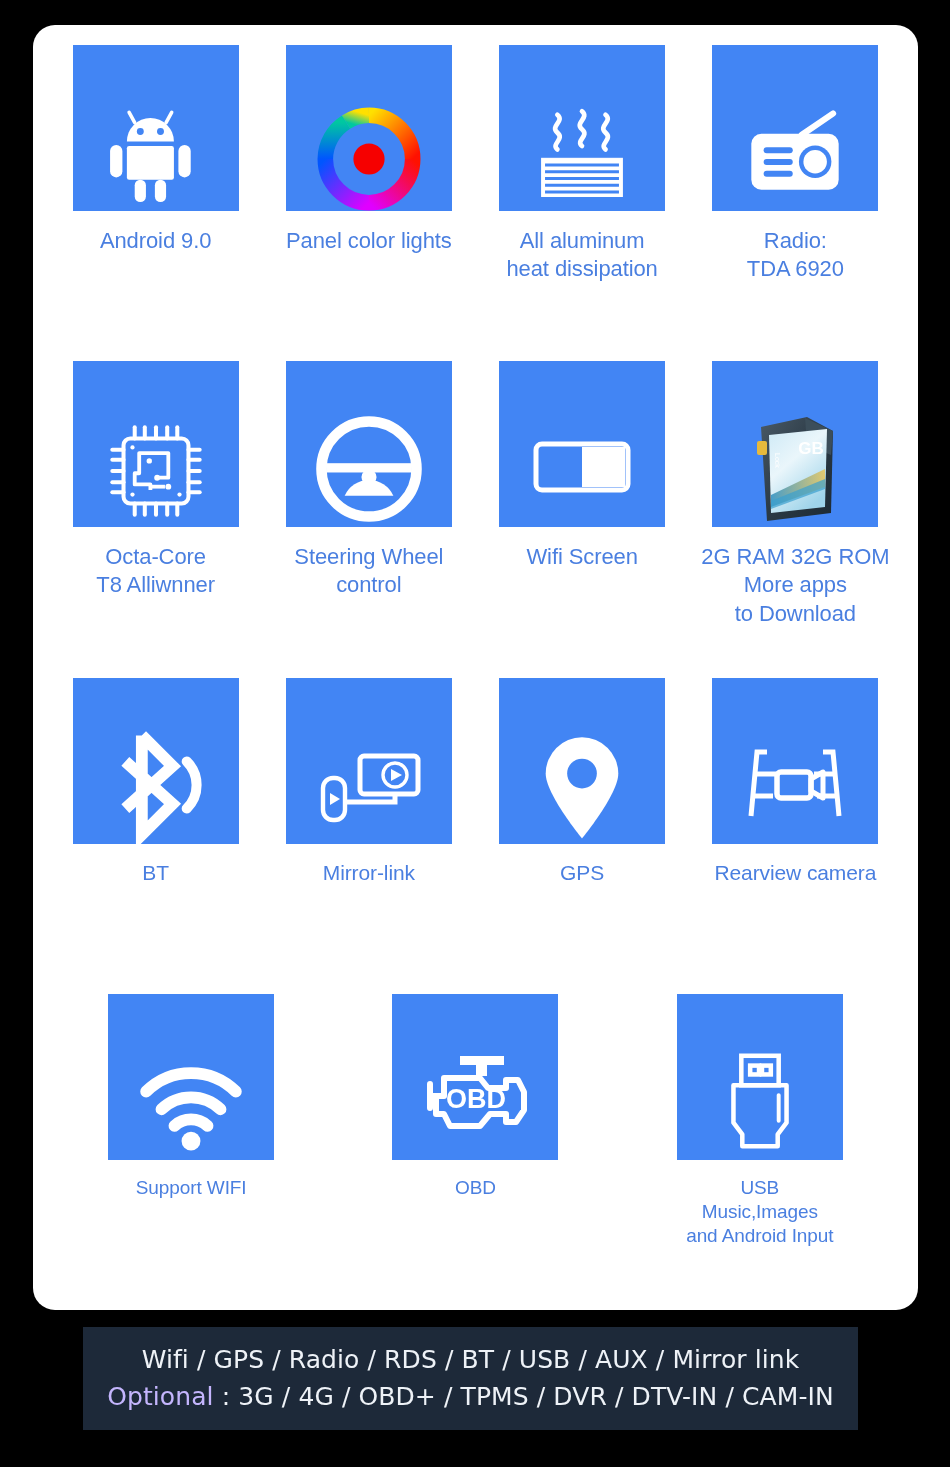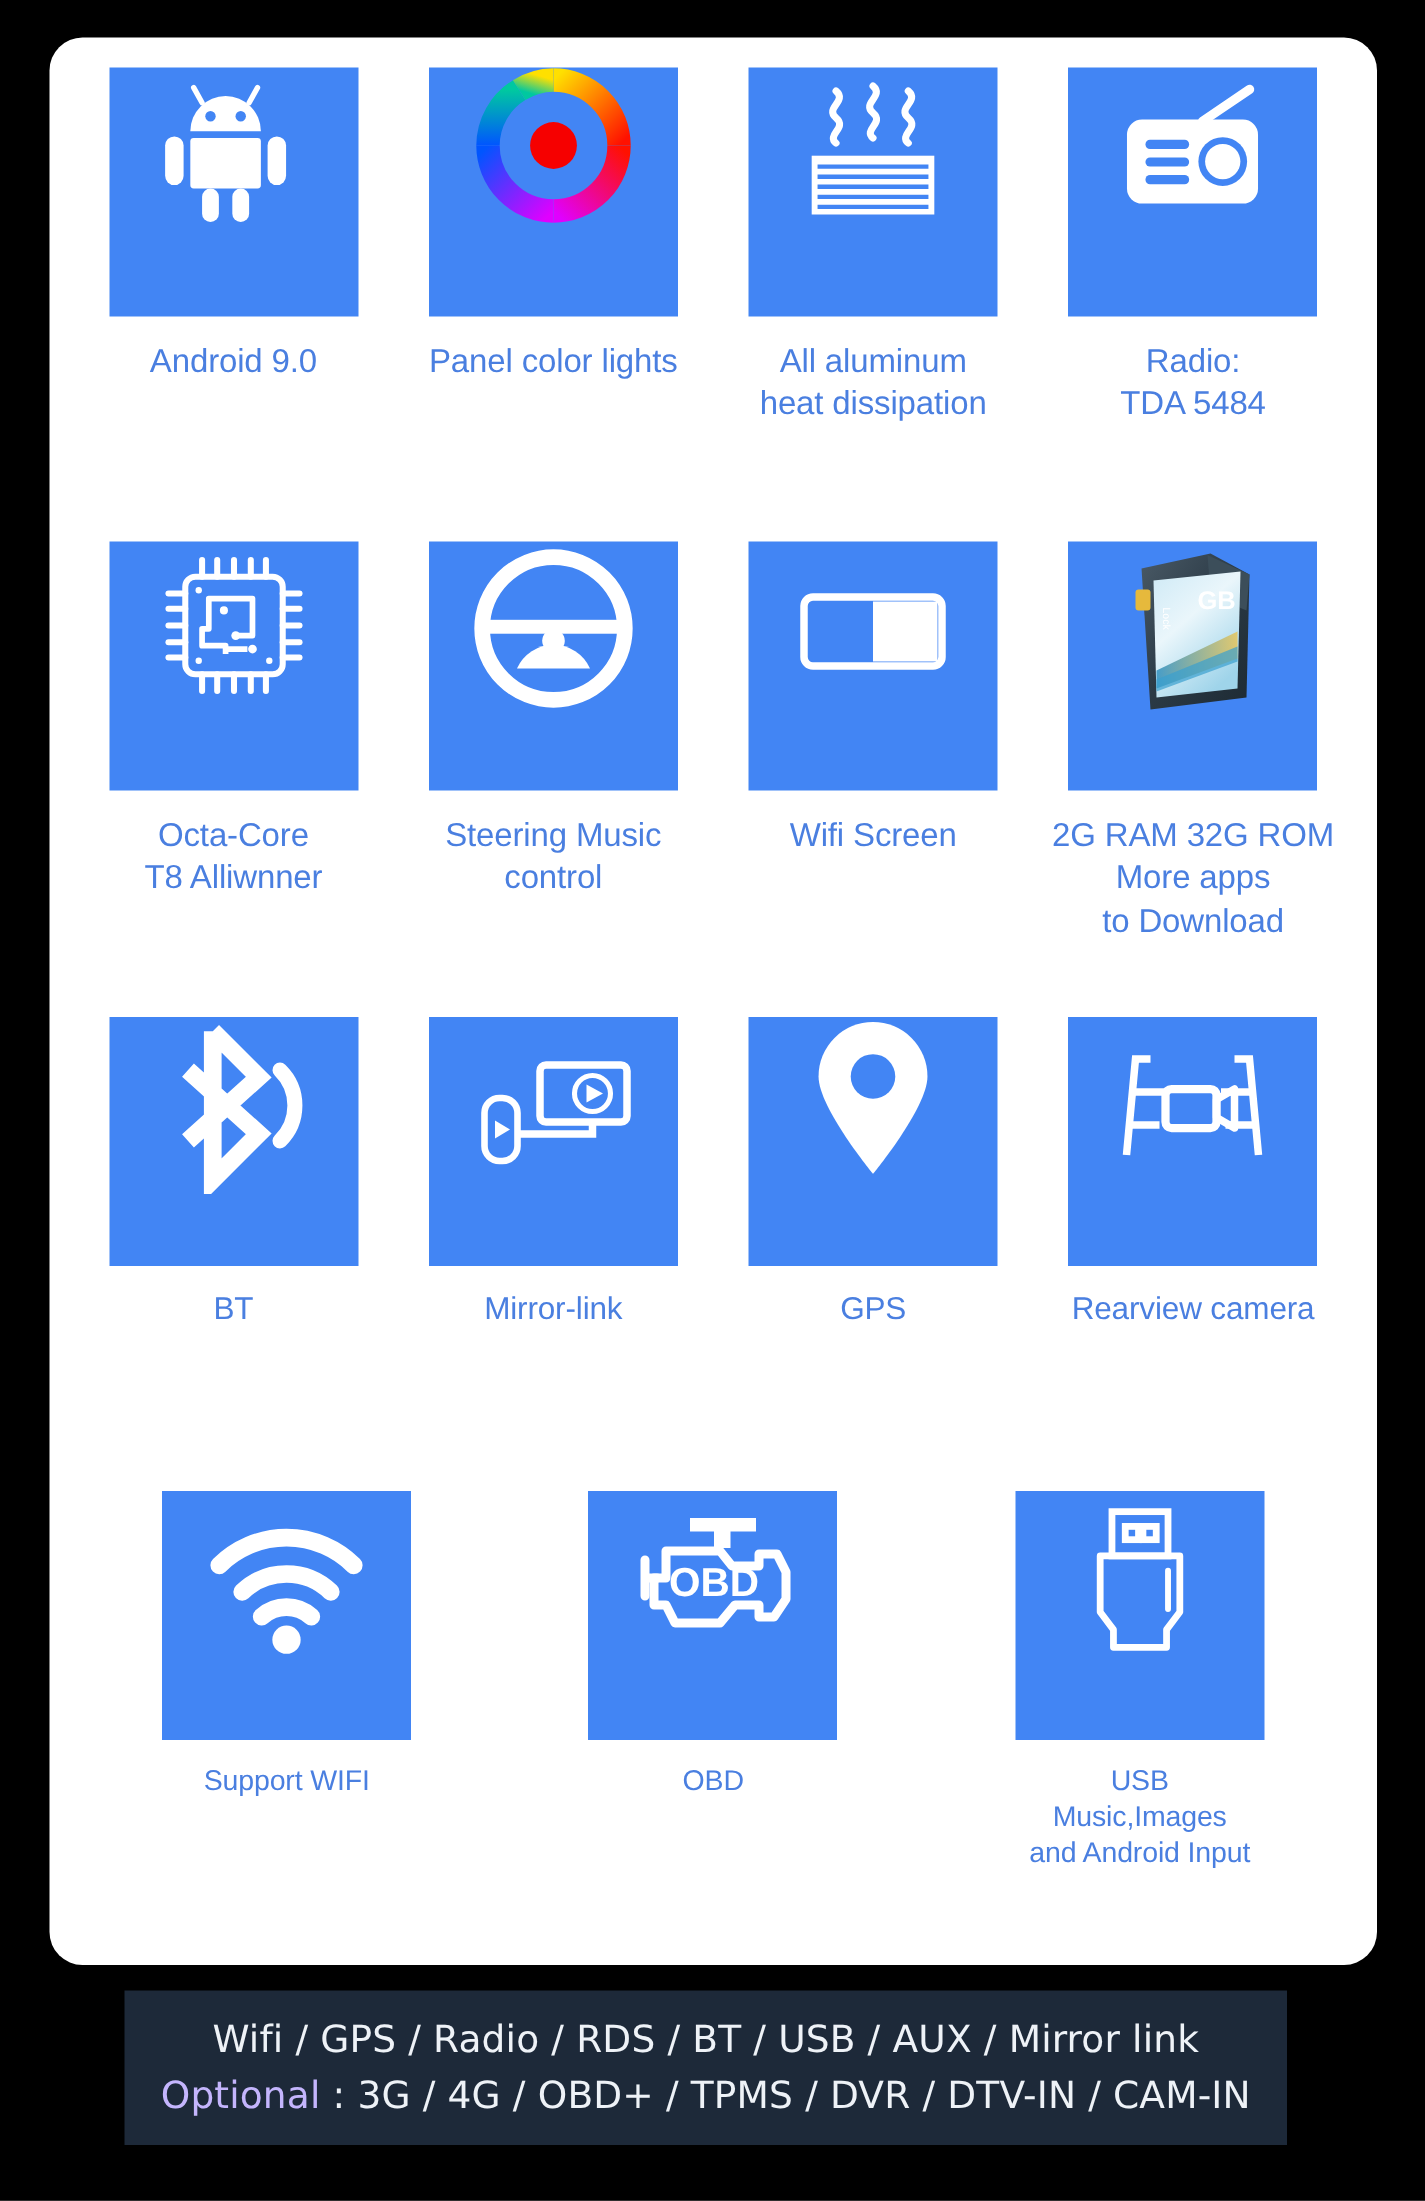--- a/index.html
+++ b/index.html
@@ -40,21 +40,21 @@
   .cell {
     flex: 1 1 0;
     display: flex;
     flex-direction: column;
     align-items: center;
   }
   .tile {
     width: 166px; height: 166px;
     background: #4285F4;
     display: flex;
-    align-items: flex-start;
+    align-items: flex-end;
     justify-content: center;
     flex: 0 0 auto;
   }
   .tile svg { display: block; }
   .label {
     margin-top: 16px;
     color: #4a7fe0;
     font-size: 21.5px;
     line-height: 1.28;
     text-align: center;
@@ -193,21 +193,21 @@
                   <rect x="22" y="43" width="26" height="5.5" rx="2.7"></rect>
                   <rect x="22" y="53.5" width="26" height="5.5" rx="2.7"></rect>
                   <rect x="22" y="64" width="26" height="5.5" rx="2.7"></rect>
                 </g>
                 <circle cx="68" cy="56" r="14.5" fill="#4285F4"></circle>
                 <circle cx="68" cy="56" r="10.5" fill="#fff"></circle>
               </svg>
             </span>
           </div>
           <div class="label">Radio:
-TDA 5484</div>
+TDA 6920</div>
         </div>
 
       </div>
 
       <div class="row row-2">
 
         <div class="cell">
           <div class="tile">
             <span>
               <svg width="112" height="112" viewBox="0 0 100 100" fill="none" stroke="#ffffff" stroke-width="3.6">
@@ -254,21 +254,21 @@
           <div class="tile">
             <span>
               <svg width="116" height="116" viewBox="0 0 100 100">
                 <circle cx="50" cy="50" r="41" fill="none" stroke="#fff" stroke-width="9"></circle>
                 <rect x="13" y="45" width="74" height="8" fill="#fff"></rect>
                 <circle cx="50" cy="57" r="6.5" fill="#fff"></circle>
                 <path d="M29 73 a23 23 0 0 1 42 0 z" fill="#fff"></path>
               </svg>
             </span>
           </div>
-          <div class="label">Steering Music
+          <div class="label">Steering Wheel
 control</div>
         </div>
 
         <div class="cell">
           <div class="tile">
             <span>
               <svg width="120" height="120" viewBox="0 0 120 120">
                 <rect x="14" y="37" width="92" height="46" rx="6" fill="none" stroke="#fff" stroke-width="5"></rect>
                 <rect x="60" y="40" width="43" height="40" fill="#fff"></rect>
               </svg>

